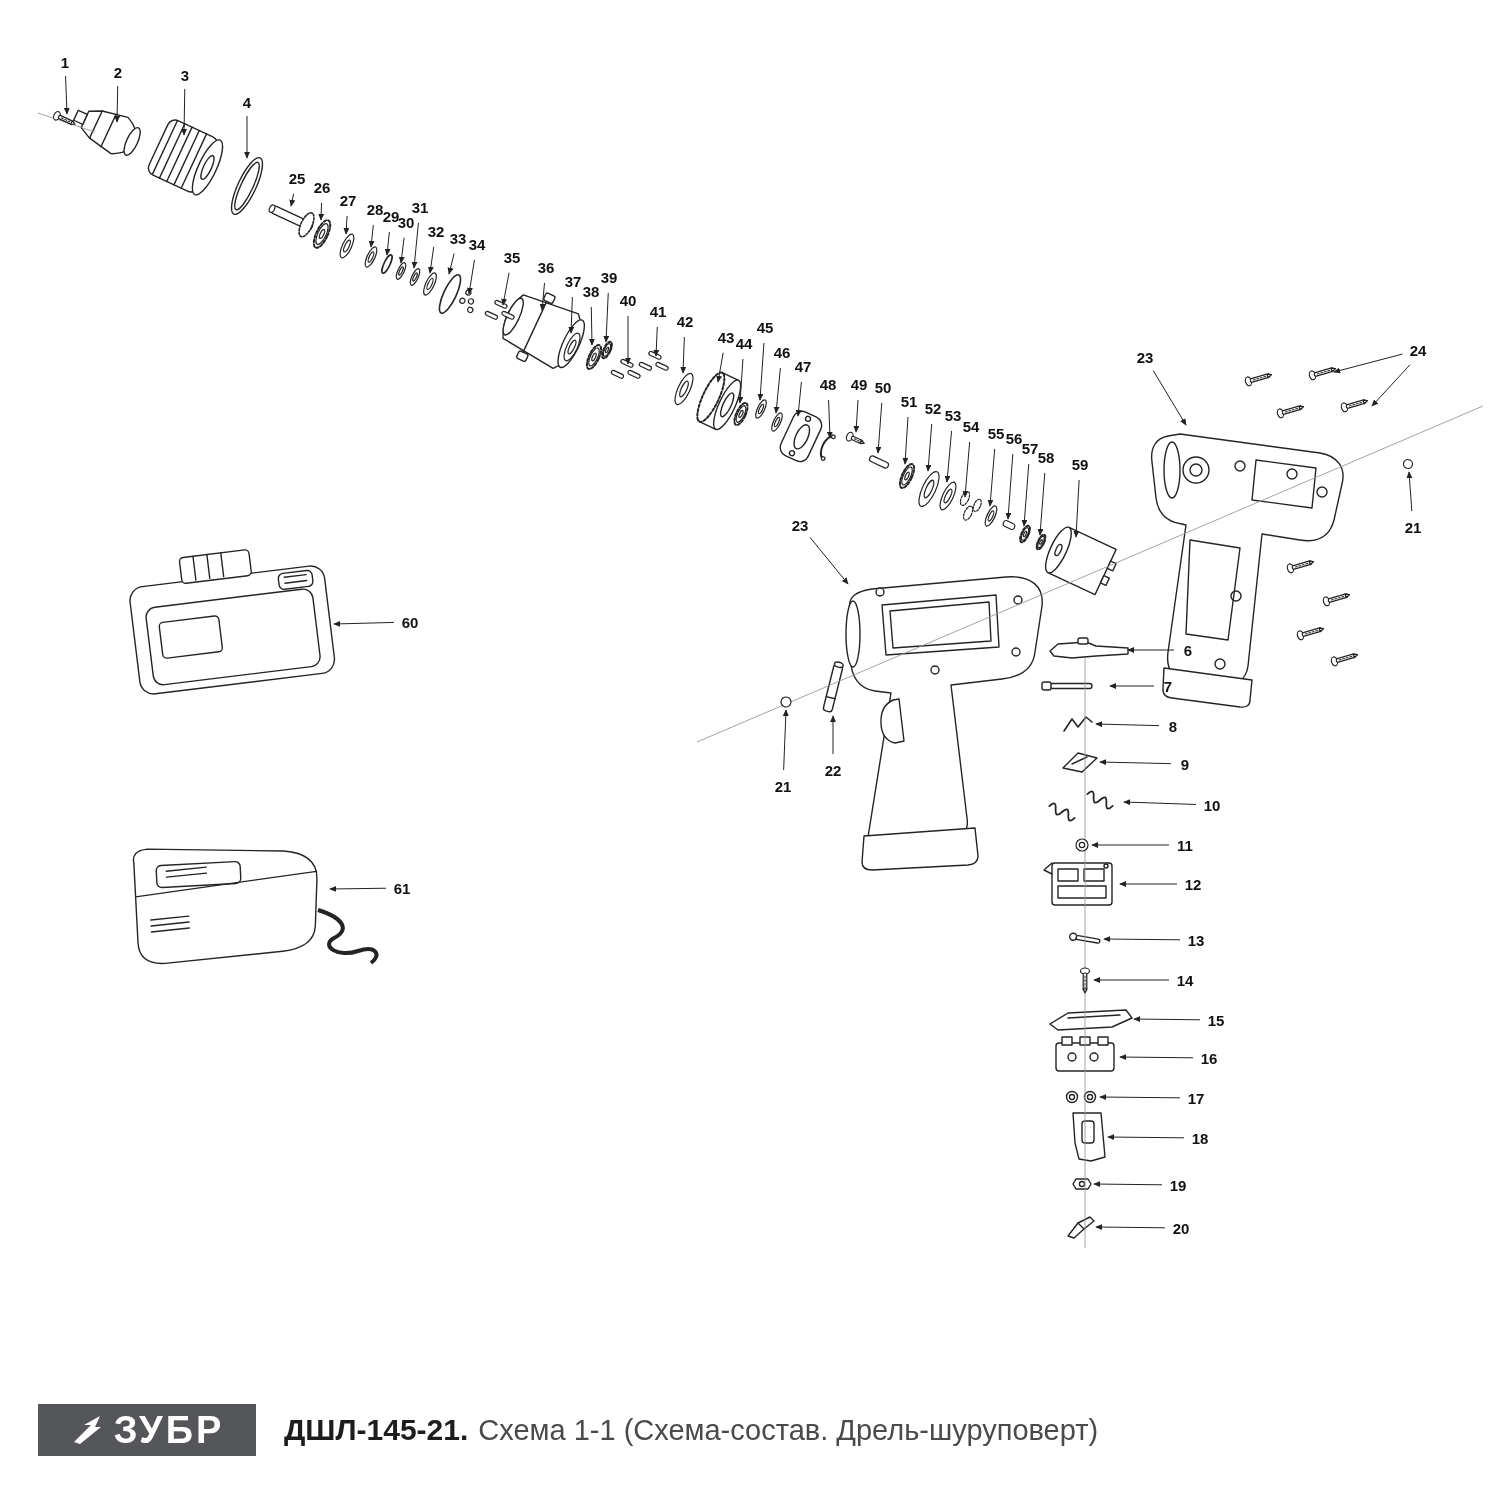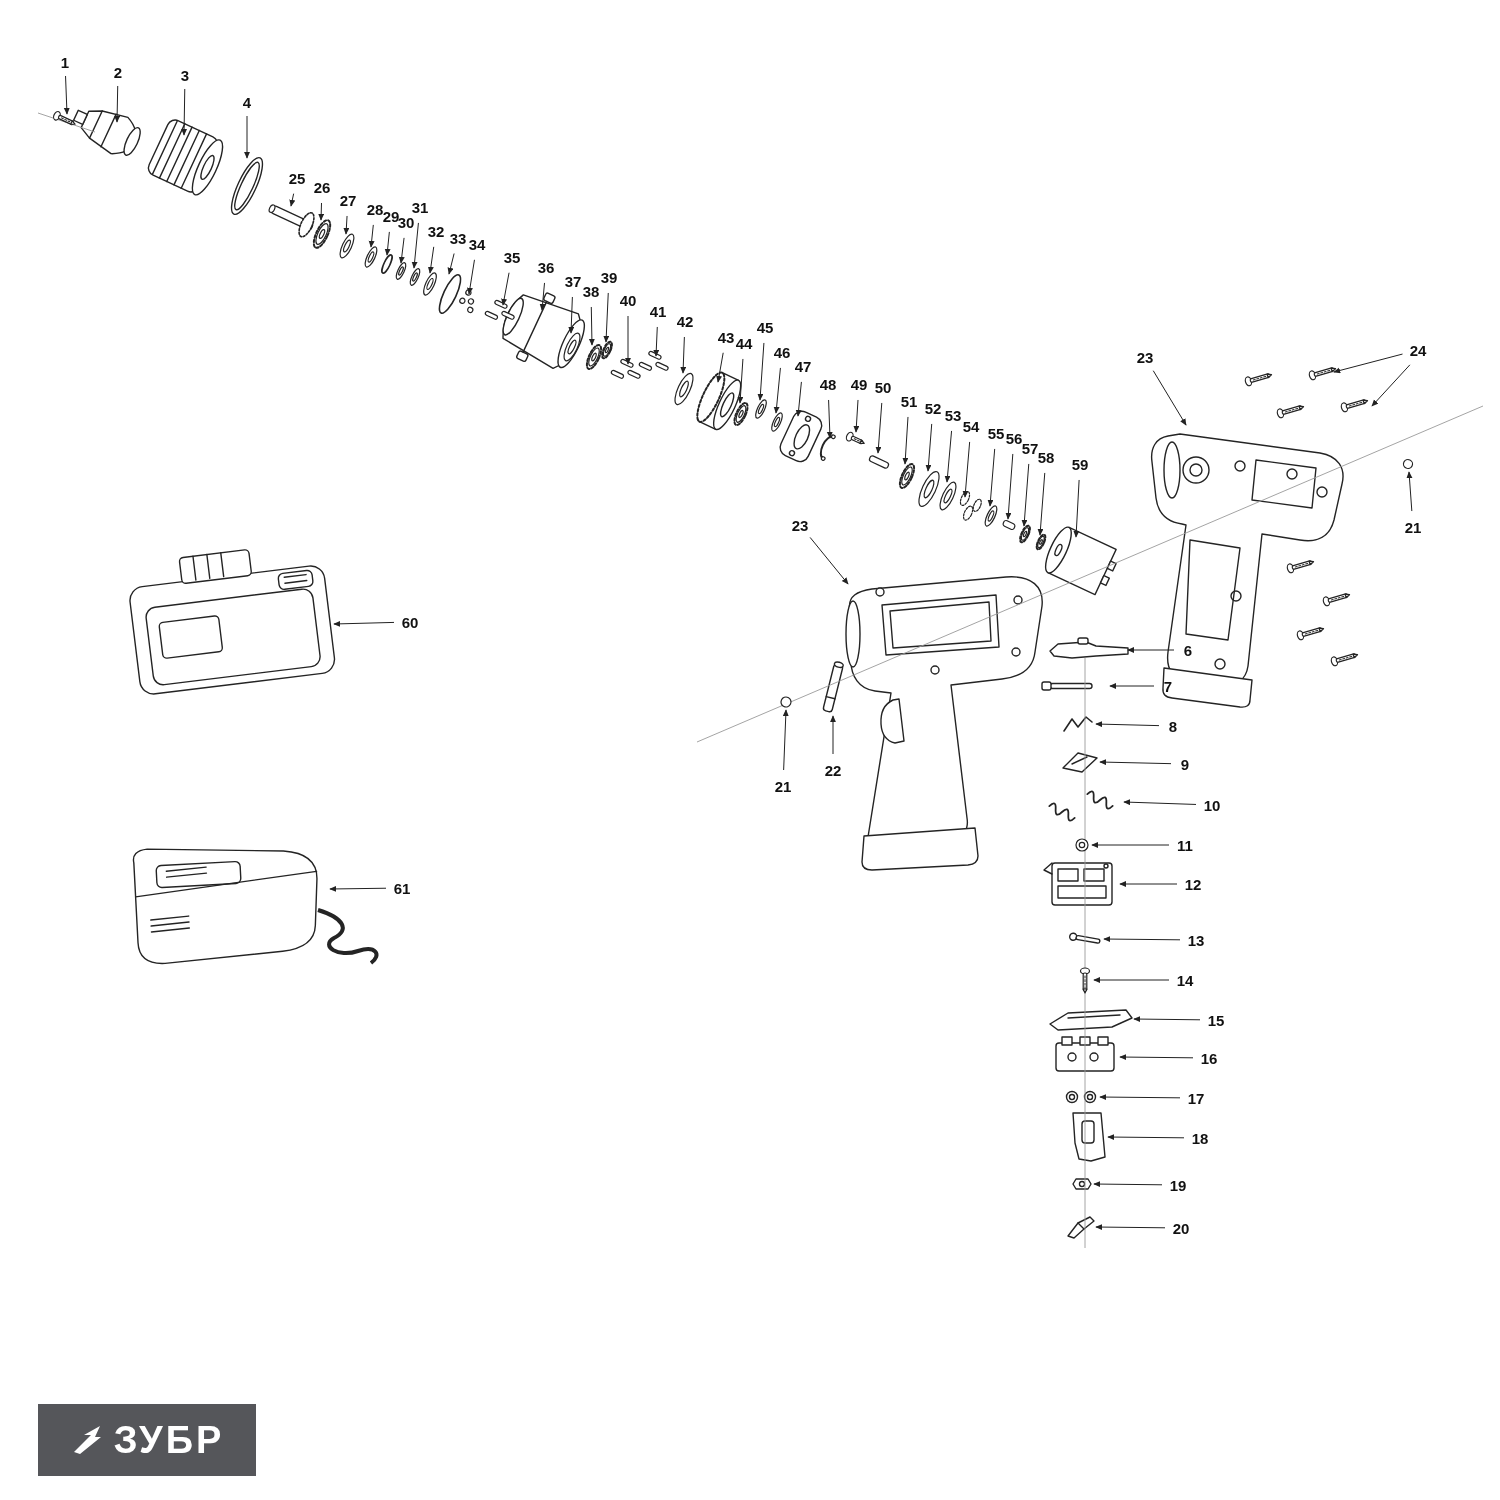--- a/index.html
+++ b/index.html
@@ -3,21 +3,21 @@
 <meta charset="utf-8">
 <style>
   html,body{margin:0;padding:0}
   .stage{position:relative;width:1500px;height:1500px;background:#ffffff;
          font-family:"Liberation Sans",sans-serif;overflow:hidden}
   #diagram-svg{position:absolute;left:0;top:0}
   #diagram-svg g.part{fill:#fff;stroke:#242424;stroke-width:1.4;stroke-linejoin:round;stroke-linecap:round}
   #diagram-svg .nf{fill:none}
   #diagram-svg text{stroke:none}
   .footer{position:absolute;left:38px;top:1404px;display:flex;align-items:center;gap:28px}
-  .logo{width:218px;height:72px;background:#55565a;display:flex;align-items:center;
+  .logo{width:218px;height:52px;background:#55565a;display:flex;align-items:center;
         justify-content:center;gap:10px;flex:0 0 auto}
   .logo-text{color:#ffffff;font-size:38px;font-weight:700;letter-spacing:3px;line-height:1}
   .caption{font-size:29px;color:#4a4a4a;white-space:nowrap}
   .model{font-weight:700;color:#1d1d1d;font-size:30px;margin-right:10px}
 </style>
 </head>
 <body>
 
 <div class="stage">
 
@@ -671,15 +671,18 @@
       </g>
     </svg>
 
 <div class="footer">
   <div class="logo">
     <svg width="34" height="34" viewBox="0 0 34 34">
       <path d="M4,29 L21,12 L14,12 L30,3 L25,14 L31,14 L10,31 Z" fill="#ffffff"></path>
     </svg>
     <span class="logo-text">ЗУБР</span>
   </div>
+  <div class="caption">
+    <span class="model">ДШЛ-145-21.</span><span>Схема 1-1 (Схема-состав. Дрель-шуруповерт)</span>
+  </div>
 </div>
 
 </div>
 
 </body></html>

